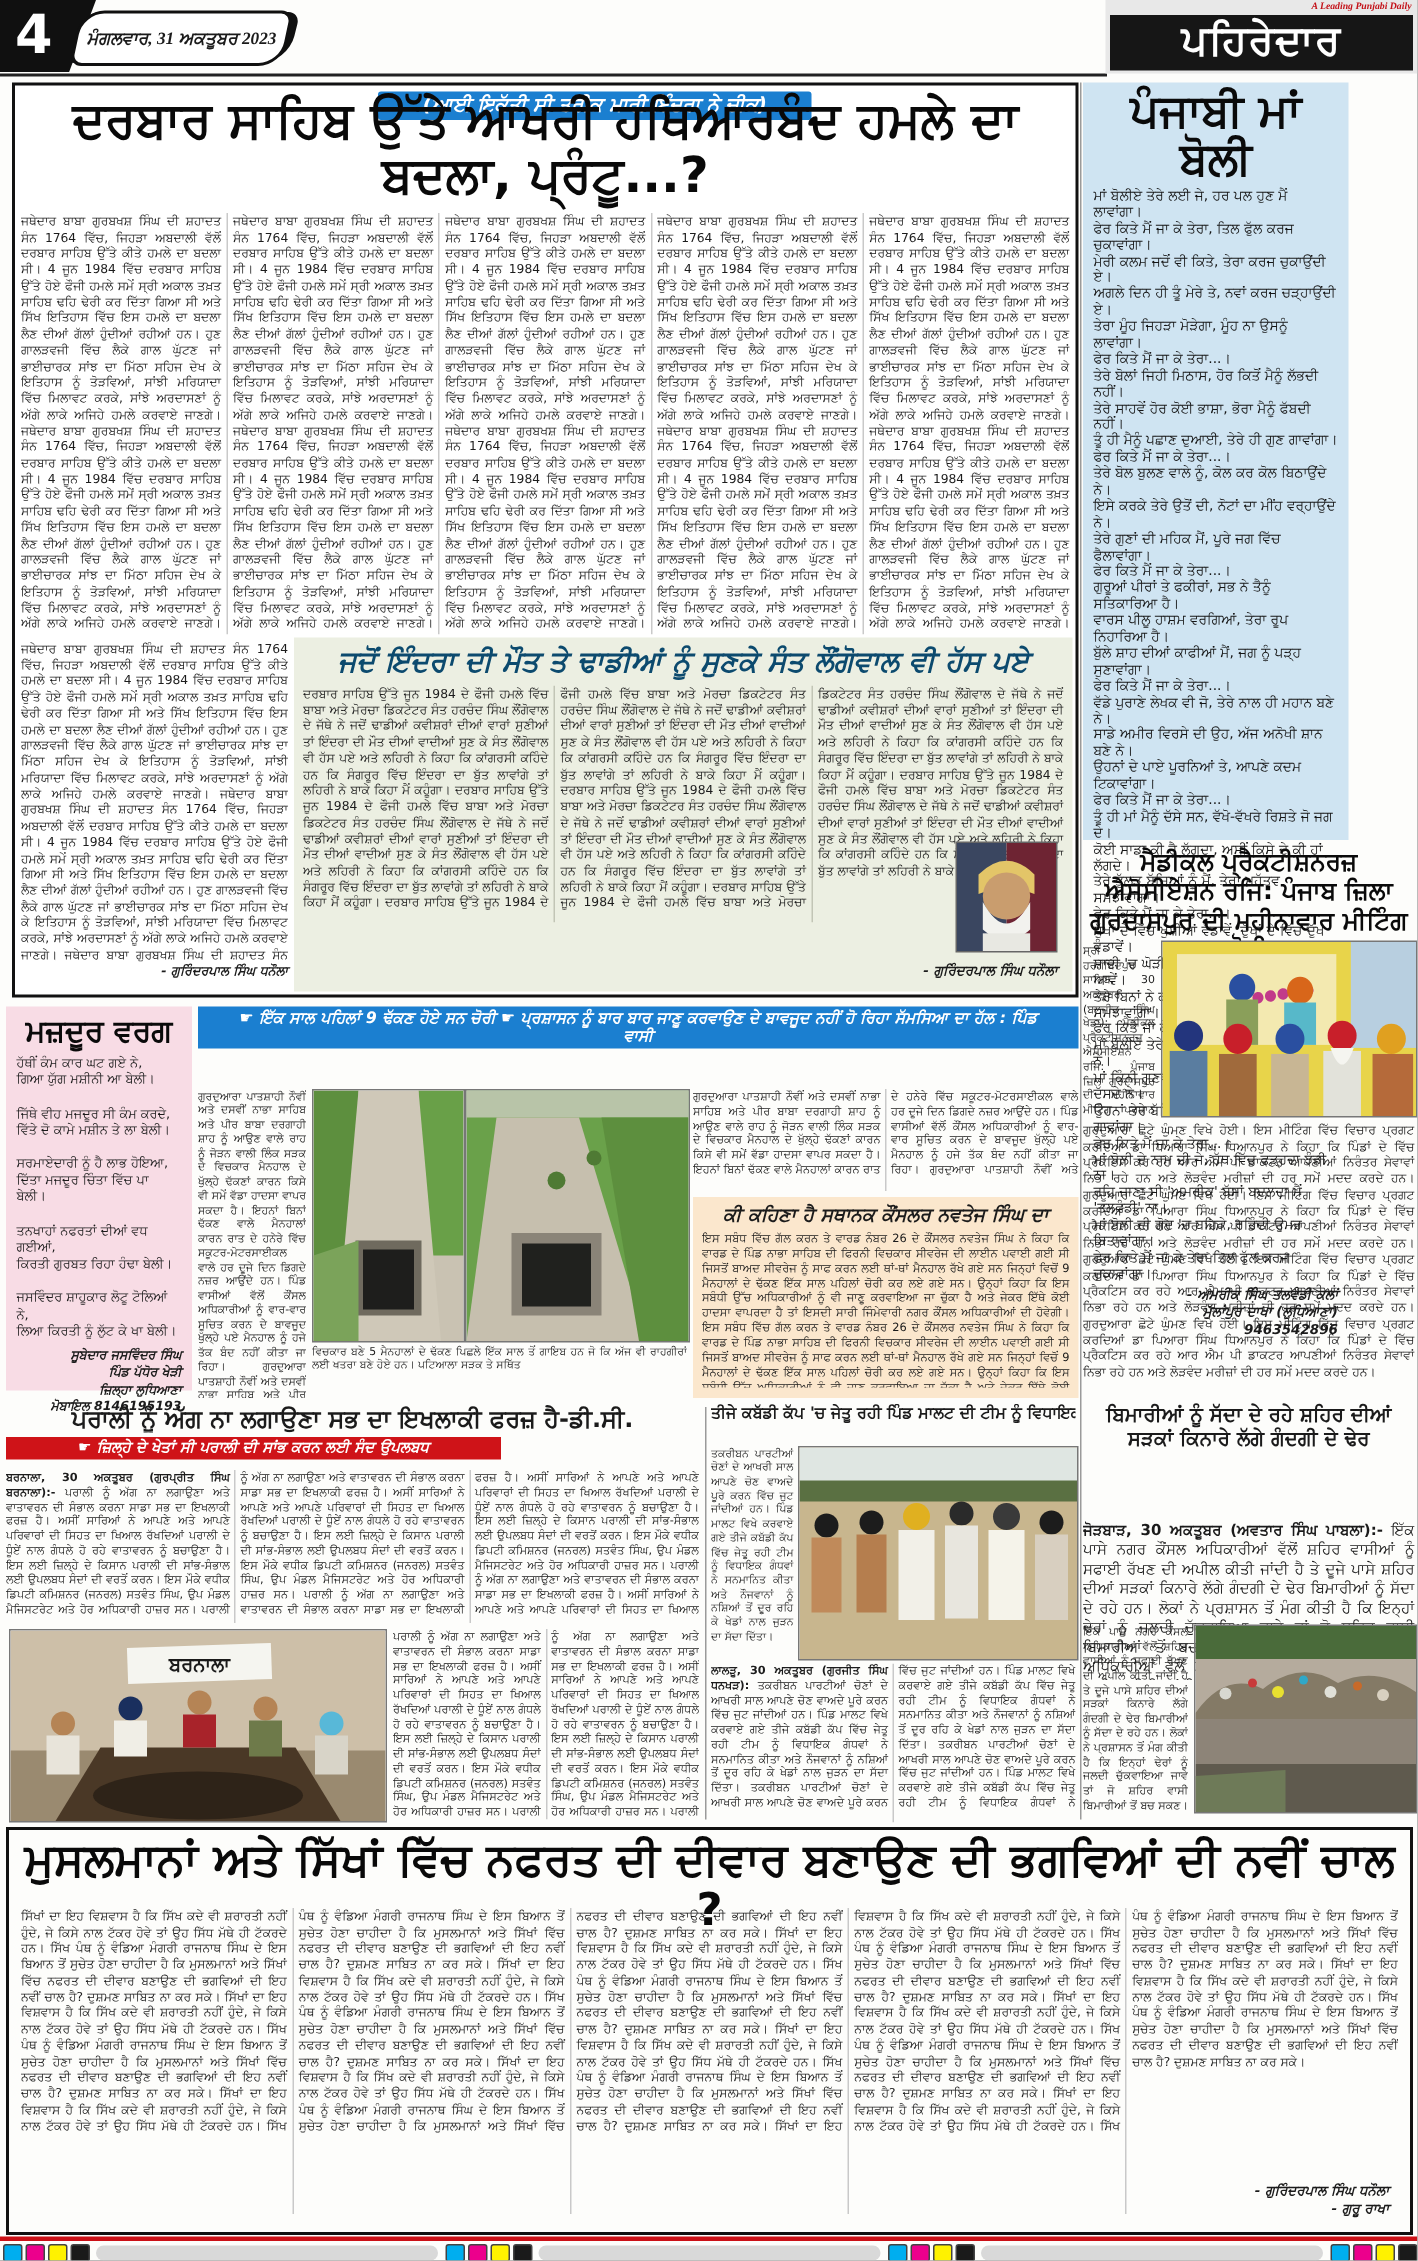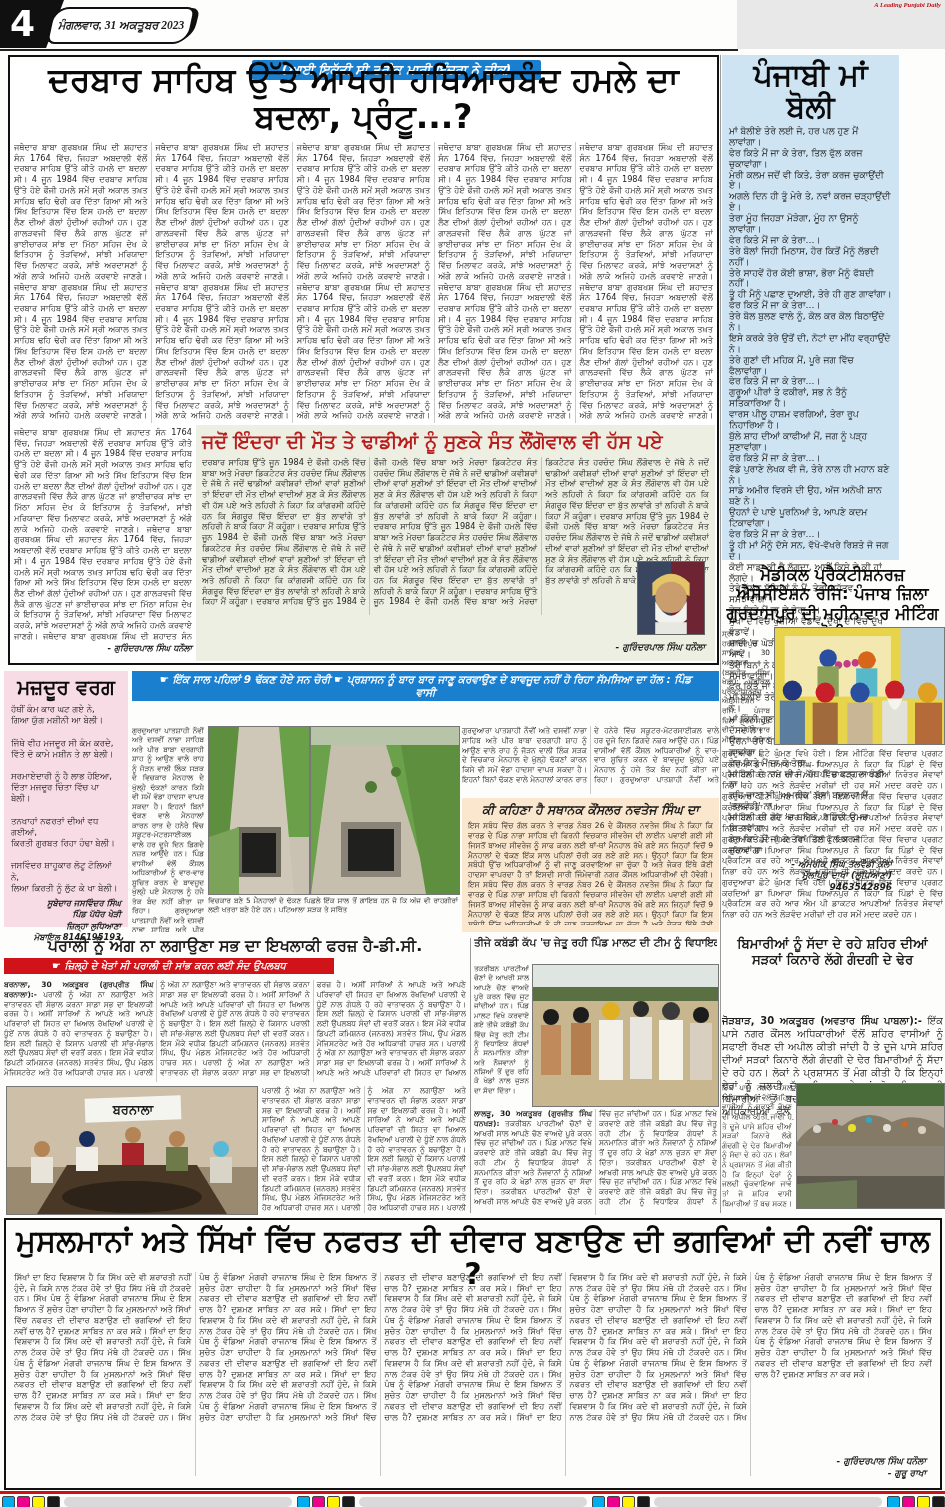--- a/index.html
+++ b/index.html
@@ -31,21 +31,21 @@
   
   #mainbox{left:8px;top:55px;width:711px;height:610px;border:2px solid #111;box-sizing:border-box;background:#fff;}
   #kickerwrap{left:8px;top:59px;width:711px;text-align:center;padding-left:33px;}
   #kicker{display:inline-block;background:#1b7fd0;color:#fff;font-weight:bold;font-style:italic;font-size:13px;
           padding:2px 30px;border-radius:2px;}
   #mainhead{left:12px;top:62px;width:703px;font-size:33px;font-weight:bold;line-height:1.12;text-align:center;color:#090909;}
   #mainbodyA{left:14px;top:142px;width:699px;height:281px;}
   #mainbodyB-left{left:14px;top:427px;width:178px;height:232px;}
   #mainbodyB-left .byline{margin-top:2px;}
   #subbox{left:196px;top:425px;width:519px;height:236px;background:#ecefe2;box-sizing:border-box;padding:4px 6px;}
-  #subhead2{font-size:19px;font-weight:bold;line-height:1.1;margin:2px 0 5px 0;color:#b91c1c;}
+  #subhead2{font-size:19px;font-weight:bold;text-align:center;line-height:1.1;margin:2px 0 5px 0;color:#0c4a6e;font-style:italic;}
   #subbody{height:158px;column-count:3;column-gap:8px;column-rule:1px solid #c2c5b6;}
   #portrait{position:absolute;right:10px;bottom:26px;width:66px;height:72px;border:1px solid #666;}
   #subbyline{position:absolute;right:10px;bottom:8px;font-weight:bold;font-style:italic;font-size:9px;}
   
   #poembox{left:722px;top:55px;width:177px;height:505px;background:#cfe4f2;box-sizing:border-box;padding:4px 7px;}
   #poemtitle{font-size:30px;font-weight:bold;text-align:center;line-height:1.05;color:#0a0a0a;margin-bottom:4px;}
   #poemlines{font-size:9.2px;line-height:1.185;color:#151515;}
   #poemauthor{margin-top:3px;text-align:right;font-weight:bold;font-style:italic;font-size:9px;line-height:1.3;}
   #vrule-right{left:720px;top:55px;width:1px;height:1158px;background:#9a9a9a;}
   
@@ -109,20 +109,21 @@
 
   <header>
     <div class="abs" id="dateswoosh"></div>
     <div class="abs" id="pagenum">4</div>
     <div class="abs" id="datepill">
       <span>ਮੰਗਲਵਾਰ, 31 ਅਕਤੂਬਰ 2023</span>
     </div>
     <div class="abs" id="hdr-rule"></div>
     <div class="abs" id="masthead">
       <div class="tag">A Leading Punjabi Daily</div>
+      <div class="blk">ਪਹਿਰੇਦਾਰ</div>
     </div>
   </header>
 
   <section>
     <div class="abs" id="mainbox"></div>
     <div class="abs" id="kickerwrap">
       <span id="kicker">(ਆਈ ਇਕੱਤੀ ਸੀ ਤਰੀਕ ਮਾਰੀ ਇੰਦਰਾ ਨੇ ਚੀਕ)</span>
     </div>
     <h1 class="abs" id="mainhead" style="margin:0">ਦਰਬਾਰ ਸਾਹਿਬ ਉੱਤੇ ਆਖਰੀ ਹਥਿਆਰਬੰਦ ਹਮਲੇ ਦਾ ਬਦਲਾ, ਪ੍ਰੰਟੂ...?</h1>
     <div class="abs bodytxt cols5" id="mainbodyA">ਜਥੇਦਾਰ ਬਾਬਾ ਗੁਰਬਖਸ਼ ਸਿੰਘ ਦੀ ਸ਼ਹਾਦਤ ਸੰਨ 1764 ਵਿੱਚ, ਜਿਹੜਾ ਅਬਦਾਲੀ ਵੱਲੋਂ ਦਰਬਾਰ ਸਾਹਿਬ ਉੱਤੇ ਕੀਤੇ ਹਮਲੇ ਦਾ ਬਦਲਾ ਸੀ। 4 ਜੂਨ 1984 ਵਿੱਚ ਦਰਬਾਰ ਸਾਹਿਬ ਉੱਤੇ ਹੋਏ ਫੌਜੀ ਹਮਲੇ ਸਮੇਂ ਸ੍ਰੀ ਅਕਾਲ ਤਖ਼ਤ ਸਾਹਿਬ ਢਹਿ ਢੇਰੀ ਕਰ ਦਿੱਤਾ ਗਿਆ ਸੀ ਅਤੇ ਸਿੱਖ ਇਤਿਹਾਸ ਵਿੱਚ ਇਸ ਹਮਲੇ ਦਾ ਬਦਲਾ ਲੈਣ ਦੀਆਂ ਗੱਲਾਂ ਹੁੰਦੀਆਂ ਰਹੀਆਂ ਹਨ। ਹੁਣ ਗਾਲੜਵਜੀ ਵਿੱਚ ਲੈਕੇ ਗਾਲ ਘੁੱਟਣ ਜਾਂ ਭਾਈਚਾਰਕ ਸਾਂਝ ਦਾ ਮਿੱਠਾ ਸਹਿਜ ਦੇਖ ਕੇ ਇਤਿਹਾਸ ਨੂੰ ਤੋੜਵਿਆਂ, ਸਾਂਝੀ ਮਰਿਯਾਦਾ ਵਿੱਚ ਮਿਲਾਵਟ ਕਰਕੇ, ਸਾਂਝੇ ਅਰਦਾਸਣਾਂ ਨੂੰ ਅੱਗੇ ਲਾਕੇ ਅਜਿਹੇ ਹਮਲੇ ਕਰਵਾਏ ਜਾਣਗੇ। ਜਥੇਦਾਰ ਬਾਬਾ ਗੁਰਬਖਸ਼ ਸਿੰਘ ਦੀ ਸ਼ਹਾਦਤ ਸੰਨ 1764 ਵਿੱਚ, ਜਿਹੜਾ ਅਬਦਾਲੀ ਵੱਲੋਂ ਦਰਬਾਰ ਸਾਹਿਬ ਉੱਤੇ ਕੀਤੇ ਹਮਲੇ ਦਾ ਬਦਲਾ ਸੀ। 4 ਜੂਨ 1984 ਵਿੱਚ ਦਰਬਾਰ ਸਾਹਿਬ ਉੱਤੇ ਹੋਏ ਫੌਜੀ ਹਮਲੇ ਸਮੇਂ ਸ੍ਰੀ ਅਕਾਲ ਤਖ਼ਤ ਸਾਹਿਬ ਢਹਿ ਢੇਰੀ ਕਰ ਦਿੱਤਾ ਗਿਆ ਸੀ ਅਤੇ ਸਿੱਖ ਇਤਿਹਾਸ ਵਿੱਚ ਇਸ ਹਮਲੇ ਦਾ ਬਦਲਾ ਲੈਣ ਦੀਆਂ ਗੱਲਾਂ ਹੁੰਦੀਆਂ ਰਹੀਆਂ ਹਨ। ਹੁਣ ਗਾਲੜਵਜੀ ਵਿੱਚ ਲੈਕੇ ਗਾਲ ਘੁੱਟਣ ਜਾਂ ਭਾਈਚਾਰਕ ਸਾਂਝ ਦਾ ਮਿੱਠਾ ਸਹਿਜ ਦੇਖ ਕੇ ਇਤਿਹਾਸ ਨੂੰ ਤੋੜਵਿਆਂ, ਸਾਂਝੀ ਮਰਿਯਾਦਾ ਵਿੱਚ ਮਿਲਾਵਟ ਕਰਕੇ, ਸਾਂਝੇ ਅਰਦਾਸਣਾਂ ਨੂੰ ਅੱਗੇ ਲਾਕੇ ਅਜਿਹੇ ਹਮਲੇ ਕਰਵਾਏ ਜਾਣਗੇ। ਜਥੇਦਾਰ ਬਾਬਾ ਗੁਰਬਖਸ਼ ਸਿੰਘ ਦੀ ਸ਼ਹਾਦਤ ਸੰਨ 1764 ਵਿੱਚ, ਜਿਹੜਾ ਅਬਦਾਲੀ ਵੱਲੋਂ ਦਰਬਾਰ ਸਾਹਿਬ ਉੱਤੇ ਕੀਤੇ ਹਮਲੇ ਦਾ ਬਦਲਾ ਸੀ। 4 ਜੂਨ 1984 ਵਿੱਚ ਦਰਬਾਰ ਸਾਹਿਬ ਉੱਤੇ ਹੋਏ ਫੌਜੀ ਹਮਲੇ ਸਮੇਂ ਸ੍ਰੀ ਅਕਾਲ ਤਖ਼ਤ ਸਾਹਿਬ ਢਹਿ ਢੇਰੀ ਕਰ ਦਿੱਤਾ ਗਿਆ ਸੀ ਅਤੇ ਸਿੱਖ ਇਤਿਹਾਸ ਵਿੱਚ ਇਸ ਹਮਲੇ ਦਾ ਬਦਲਾ ਲੈਣ ਦੀਆਂ ਗੱਲਾਂ ਹੁੰਦੀਆਂ ਰਹੀਆਂ ਹਨ। ਹੁਣ ਗਾਲੜਵਜੀ ਵਿੱਚ ਲੈਕੇ ਗਾਲ ਘੁੱਟਣ ਜਾਂ ਭਾਈਚਾਰਕ ਸਾਂਝ ਦਾ ਮਿੱਠਾ ਸਹਿਜ ਦੇਖ ਕੇ ਇਤਿਹਾਸ ਨੂੰ ਤੋੜਵਿਆਂ, ਸਾਂਝੀ ਮਰਿਯਾਦਾ ਵਿੱਚ ਮਿਲਾਵਟ ਕਰਕੇ, ਸਾਂਝੇ ਅਰਦਾਸਣਾਂ ਨੂੰ ਅੱਗੇ ਲਾਕੇ ਅਜਿਹੇ ਹਮਲੇ ਕਰਵਾਏ ਜਾਣਗੇ। ਜਥੇਦਾਰ ਬਾਬਾ ਗੁਰਬਖਸ਼ ਸਿੰਘ ਦੀ ਸ਼ਹਾਦਤ ਸੰਨ 1764 ਵਿੱਚ, ਜਿਹੜਾ ਅਬਦਾਲੀ ਵੱਲੋਂ ਦਰਬਾਰ ਸਾਹਿਬ ਉੱਤੇ ਕੀਤੇ ਹਮਲੇ ਦਾ ਬਦਲਾ ਸੀ। 4 ਜੂਨ 1984 ਵਿੱਚ ਦਰਬਾਰ ਸਾਹਿਬ ਉੱਤੇ ਹੋਏ ਫੌਜੀ ਹਮਲੇ ਸਮੇਂ ਸ੍ਰੀ ਅਕਾਲ ਤਖ਼ਤ ਸਾਹਿਬ ਢਹਿ ਢੇਰੀ ਕਰ ਦਿੱਤਾ ਗਿਆ ਸੀ ਅਤੇ ਸਿੱਖ ਇਤਿਹਾਸ ਵਿੱਚ ਇਸ ਹਮਲੇ ਦਾ ਬਦਲਾ ਲੈਣ ਦੀਆਂ ਗੱਲਾਂ ਹੁੰਦੀਆਂ ਰਹੀਆਂ ਹਨ। ਹੁਣ ਗਾਲੜਵਜੀ ਵਿੱਚ ਲੈਕੇ ਗਾਲ ਘੁੱਟਣ ਜਾਂ ਭਾਈਚਾਰਕ ਸਾਂਝ ਦਾ ਮਿੱਠਾ ਸਹਿਜ ਦੇਖ ਕੇ ਇਤਿਹਾਸ ਨੂੰ ਤੋੜਵਿਆਂ, ਸਾਂਝੀ ਮਰਿਯਾਦਾ ਵਿੱਚ ਮਿਲਾਵਟ ਕਰਕੇ, ਸਾਂਝੇ ਅਰਦਾਸਣਾਂ ਨੂੰ ਅੱਗੇ ਲਾਕੇ ਅਜਿਹੇ ਹਮਲੇ ਕਰਵਾਏ ਜਾਣਗੇ। ਜਥੇਦਾਰ ਬਾਬਾ ਗੁਰਬਖਸ਼ ਸਿੰਘ ਦੀ ਸ਼ਹਾਦਤ ਸੰਨ 1764 ਵਿੱਚ, ਜਿਹੜਾ ਅਬਦਾਲੀ ਵੱਲੋਂ ਦਰਬਾਰ ਸਾਹਿਬ ਉੱਤੇ ਕੀਤੇ ਹਮਲੇ ਦਾ ਬਦਲਾ ਸੀ। 4 ਜੂਨ 1984 ਵਿੱਚ ਦਰਬਾਰ ਸਾਹਿਬ ਉੱਤੇ ਹੋਏ ਫੌਜੀ ਹਮਲੇ ਸਮੇਂ ਸ੍ਰੀ ਅਕਾਲ ਤਖ਼ਤ ਸਾਹਿਬ ਢਹਿ ਢੇਰੀ ਕਰ ਦਿੱਤਾ ਗਿਆ ਸੀ ਅਤੇ ਸਿੱਖ ਇਤਿਹਾਸ ਵਿੱਚ ਇਸ ਹਮਲੇ ਦਾ ਬਦਲਾ ਲੈਣ ਦੀਆਂ ਗੱਲਾਂ ਹੁੰਦੀਆਂ ਰਹੀਆਂ ਹਨ। ਹੁਣ ਗਾਲੜਵਜੀ ਵਿੱਚ ਲੈਕੇ ਗਾਲ ਘੁੱਟਣ ਜਾਂ ਭਾਈਚਾਰਕ ਸਾਂਝ ਦਾ ਮਿੱਠਾ ਸਹਿਜ ਦੇਖ ਕੇ ਇਤਿਹਾਸ ਨੂੰ ਤੋੜਵਿਆਂ, ਸਾਂਝੀ ਮਰਿਯਾਦਾ ਵਿੱਚ ਮਿਲਾਵਟ ਕਰਕੇ, ਸਾਂਝੇ ਅਰਦਾਸਣਾਂ ਨੂੰ ਅੱਗੇ ਲਾਕੇ ਅਜਿਹੇ ਹਮਲੇ ਕਰਵਾਏ ਜਾਣਗੇ। ਜਥੇਦਾਰ ਬਾਬਾ ਗੁਰਬਖਸ਼ ਸਿੰਘ ਦੀ ਸ਼ਹਾਦਤ ਸੰਨ 1764 ਵਿੱਚ, ਜਿਹੜਾ ਅਬਦਾਲੀ ਵੱਲੋਂ ਦਰਬਾਰ ਸਾਹਿਬ ਉੱਤੇ ਕੀਤੇ ਹਮਲੇ ਦਾ ਬਦਲਾ ਸੀ। 4 ਜੂਨ 1984 ਵਿੱਚ ਦਰਬਾਰ ਸਾਹਿਬ ਉੱਤੇ ਹੋਏ ਫੌਜੀ ਹਮਲੇ ਸਮੇਂ ਸ੍ਰੀ ਅਕਾਲ ਤਖ਼ਤ ਸਾਹਿਬ ਢਹਿ ਢੇਰੀ ਕਰ ਦਿੱਤਾ ਗਿਆ ਸੀ ਅਤੇ ਸਿੱਖ ਇਤਿਹਾਸ ਵਿੱਚ ਇਸ ਹਮਲੇ ਦਾ ਬਦਲਾ ਲੈਣ ਦੀਆਂ ਗੱਲਾਂ ਹੁੰਦੀਆਂ ਰਹੀਆਂ ਹਨ। ਹੁਣ ਗਾਲੜਵਜੀ ਵਿੱਚ ਲੈਕੇ ਗਾਲ ਘੁੱਟਣ ਜਾਂ ਭਾਈਚਾਰਕ ਸਾਂਝ ਦਾ ਮਿੱਠਾ ਸਹਿਜ ਦੇਖ ਕੇ ਇਤਿਹਾਸ ਨੂੰ ਤੋੜਵਿਆਂ, ਸਾਂਝੀ ਮਰਿਯਾਦਾ ਵਿੱਚ ਮਿਲਾਵਟ ਕਰਕੇ, ਸਾਂਝੇ ਅਰਦਾਸਣਾਂ ਨੂੰ ਅੱਗੇ ਲਾਕੇ ਅਜਿਹੇ ਹਮਲੇ ਕਰਵਾਏ ਜਾਣਗੇ। ਜਥੇਦਾਰ ਬਾਬਾ ਗੁਰਬਖਸ਼ ਸਿੰਘ ਦੀ ਸ਼ਹਾਦਤ ਸੰਨ 1764 ਵਿੱਚ, ਜਿਹੜਾ ਅਬਦਾਲੀ ਵੱਲੋਂ ਦਰਬਾਰ ਸਾਹਿਬ ਉੱਤੇ ਕੀਤੇ ਹਮਲੇ ਦਾ ਬਦਲਾ ਸੀ। 4 ਜੂਨ 1984 ਵਿੱਚ ਦਰਬਾਰ ਸਾਹਿਬ ਉੱਤੇ ਹੋਏ ਫੌਜੀ ਹਮਲੇ ਸਮੇਂ ਸ੍ਰੀ ਅਕਾਲ ਤਖ਼ਤ ਸਾਹਿਬ ਢਹਿ ਢੇਰੀ ਕਰ ਦਿੱਤਾ ਗਿਆ ਸੀ ਅਤੇ ਸਿੱਖ ਇਤਿਹਾਸ ਵਿੱਚ ਇਸ ਹਮਲੇ ਦਾ ਬਦਲਾ ਲੈਣ ਦੀਆਂ ਗੱਲਾਂ ਹੁੰਦੀਆਂ ਰਹੀਆਂ ਹਨ। ਹੁਣ ਗਾਲੜਵਜੀ ਵਿੱਚ ਲੈਕੇ ਗਾਲ ਘੁੱਟਣ ਜਾਂ ਭਾਈਚਾਰਕ ਸਾਂਝ ਦਾ ਮਿੱਠਾ ਸਹਿਜ ਦੇਖ ਕੇ ਇਤਿਹਾਸ ਨੂੰ ਤੋੜਵਿਆਂ, ਸਾਂਝੀ ਮਰਿਯਾਦਾ ਵਿੱਚ ਮਿਲਾਵਟ ਕਰਕੇ, ਸਾਂਝੇ ਅਰਦਾਸਣਾਂ ਨੂੰ ਅੱਗੇ ਲਾਕੇ ਅਜਿਹੇ ਹਮਲੇ ਕਰਵਾਏ ਜਾਣਗੇ। ਜਥੇਦਾਰ ਬਾਬਾ ਗੁਰਬਖਸ਼ ਸਿੰਘ ਦੀ ਸ਼ਹਾਦਤ ਸੰਨ 1764 ਵਿੱਚ, ਜਿਹੜਾ ਅਬਦਾਲੀ ਵੱਲੋਂ ਦਰਬਾਰ ਸਾਹਿਬ ਉੱਤੇ ਕੀਤੇ ਹਮਲੇ ਦਾ ਬਦਲਾ ਸੀ। 4 ਜੂਨ 1984 ਵਿੱਚ ਦਰਬਾਰ ਸਾਹਿਬ ਉੱਤੇ ਹੋਏ ਫੌਜੀ ਹਮਲੇ ਸਮੇਂ ਸ੍ਰੀ ਅਕਾਲ ਤਖ਼ਤ ਸਾਹਿਬ ਢਹਿ ਢੇਰੀ ਕਰ ਦਿੱਤਾ ਗਿਆ ਸੀ ਅਤੇ ਸਿੱਖ ਇਤਿਹਾਸ ਵਿੱਚ ਇਸ ਹਮਲੇ ਦਾ ਬਦਲਾ ਲੈਣ ਦੀਆਂ ਗੱਲਾਂ ਹੁੰਦੀਆਂ ਰਹੀਆਂ ਹਨ। ਹੁਣ ਗਾਲੜਵਜੀ ਵਿੱਚ ਲੈਕੇ ਗਾਲ ਘੁੱਟਣ ਜਾਂ ਭਾਈਚਾਰਕ ਸਾਂਝ ਦਾ ਮਿੱਠਾ ਸਹਿਜ ਦੇਖ ਕੇ ਇਤਿਹਾਸ ਨੂੰ ਤੋੜਵਿਆਂ, ਸਾਂਝੀ ਮਰਿਯਾਦਾ ਵਿੱਚ ਮਿਲਾਵਟ ਕਰਕੇ, ਸਾਂਝੇ ਅਰਦਾਸਣਾਂ ਨੂੰ ਅੱਗੇ ਲਾਕੇ ਅਜਿਹੇ ਹਮਲੇ ਕਰਵਾਏ ਜਾਣਗੇ। ਜਥੇਦਾਰ ਬਾਬਾ ਗੁਰਬਖਸ਼ ਸਿੰਘ ਦੀ ਸ਼ਹਾਦਤ ਸੰਨ 1764 ਵਿੱਚ, ਜਿਹੜਾ ਅਬਦਾਲੀ ਵੱਲੋਂ ਦਰਬਾਰ ਸਾਹਿਬ ਉੱਤੇ ਕੀਤੇ ਹਮਲੇ ਦਾ ਬਦਲਾ ਸੀ। 4 ਜੂਨ 1984 ਵਿੱਚ ਦਰਬਾਰ ਸਾਹਿਬ ਉੱਤੇ ਹੋਏ ਫੌਜੀ ਹਮਲੇ ਸਮੇਂ ਸ੍ਰੀ ਅਕਾਲ ਤਖ਼ਤ ਸਾਹਿਬ ਢਹਿ ਢੇਰੀ ਕਰ ਦਿੱਤਾ ਗਿਆ ਸੀ ਅਤੇ ਸਿੱਖ ਇਤਿਹਾਸ ਵਿੱਚ ਇਸ ਹਮਲੇ ਦਾ ਬਦਲਾ ਲੈਣ ਦੀਆਂ ਗੱਲਾਂ ਹੁੰਦੀਆਂ ਰਹੀਆਂ ਹਨ। ਹੁਣ ਗਾਲੜਵਜੀ ਵਿੱਚ ਲੈਕੇ ਗਾਲ ਘੁੱਟਣ ਜਾਂ ਭਾਈਚਾਰਕ ਸਾਂਝ ਦਾ ਮਿੱਠਾ ਸਹਿਜ ਦੇਖ ਕੇ ਇਤਿਹਾਸ ਨੂੰ ਤੋੜਵਿਆਂ, ਸਾਂਝੀ ਮਰਿਯਾਦਾ ਵਿੱਚ ਮਿਲਾਵਟ ਕਰਕੇ, ਸਾਂਝੇ ਅਰਦਾਸਣਾਂ ਨੂੰ ਅੱਗੇ ਲਾਕੇ ਅਜਿਹੇ ਹਮਲੇ ਕਰਵਾਏ ਜਾਣਗੇ। ਜਥੇਦਾਰ ਬਾਬਾ ਗੁਰਬਖਸ਼ ਸਿੰਘ ਦੀ ਸ਼ਹਾਦਤ ਸੰਨ 1764 ਵਿੱਚ, ਜਿਹੜਾ ਅਬਦਾਲੀ ਵੱਲੋਂ ਦਰਬਾਰ ਸਾਹਿਬ ਉੱਤੇ ਕੀਤੇ ਹਮਲੇ ਦਾ ਬਦਲਾ ਸੀ। 4 ਜੂਨ 1984 ਵਿੱਚ ਦਰਬਾਰ ਸਾਹਿਬ ਉੱਤੇ ਹੋਏ ਫੌਜੀ ਹਮਲੇ ਸਮੇਂ ਸ੍ਰੀ ਅਕਾਲ ਤਖ਼ਤ ਸਾਹਿਬ ਢਹਿ ਢੇਰੀ ਕਰ ਦਿੱਤਾ ਗਿਆ ਸੀ ਅਤੇ ਸਿੱਖ ਇਤਿਹਾਸ ਵਿੱਚ ਇਸ ਹਮਲੇ ਦਾ ਬਦਲਾ ਲੈਣ ਦੀਆਂ ਗੱਲਾਂ ਹੁੰਦੀਆਂ ਰਹੀਆਂ ਹਨ। ਹੁਣ ਗਾਲੜਵਜੀ ਵਿੱਚ ਲੈਕੇ ਗਾਲ ਘੁੱਟਣ ਜਾਂ ਭਾਈਚਾਰਕ ਸਾਂਝ ਦਾ ਮਿੱਠਾ ਸਹਿਜ ਦੇਖ ਕੇ ਇਤਿਹਾਸ ਨੂੰ ਤੋੜਵਿਆਂ, ਸਾਂਝੀ ਮਰਿਯਾਦਾ ਵਿੱਚ ਮਿਲਾਵਟ ਕਰਕੇ, ਸਾਂਝੇ ਅਰਦਾਸਣਾਂ ਨੂੰ ਅੱਗੇ ਲਾਕੇ ਅਜਿਹੇ ਹਮਲੇ ਕਰਵਾਏ ਜਾਣਗੇ। ਜਥੇਦਾਰ ਬਾਬਾ ਗੁਰਬਖਸ਼ ਸਿੰਘ ਦੀ ਸ਼ਹਾਦਤ ਸੰਨ 1764 ਵਿੱਚ, ਜਿਹੜਾ ਅਬਦਾਲੀ ਵੱਲੋਂ ਦਰਬਾਰ ਸਾਹਿਬ ਉੱਤੇ ਕੀਤੇ ਹਮਲੇ ਦਾ ਬਦਲਾ ਸੀ। 4 ਜੂਨ 1984 ਵਿੱਚ ਦਰਬਾਰ ਸਾਹਿਬ ਉੱਤੇ ਹੋਏ ਫੌਜੀ ਹਮਲੇ ਸਮੇਂ ਸ੍ਰੀ ਅਕਾਲ ਤਖ਼ਤ ਸਾਹਿਬ ਢਹਿ ਢੇਰੀ ਕਰ ਦਿੱਤਾ ਗਿਆ ਸੀ ਅਤੇ ਸਿੱਖ ਇਤਿਹਾਸ ਵਿੱਚ ਇਸ ਹਮਲੇ ਦਾ ਬਦਲਾ ਲੈਣ ਦੀਆਂ ਗੱਲਾਂ ਹੁੰਦੀਆਂ ਰਹੀਆਂ ਹਨ। ਹੁਣ ਗਾਲੜਵਜੀ ਵਿੱਚ ਲੈਕੇ ਗਾਲ ਘੁੱਟਣ ਜਾਂ ਭਾਈਚਾਰਕ ਸਾਂਝ ਦਾ ਮਿੱਠਾ ਸਹਿਜ ਦੇਖ ਕੇ ਇਤਿਹਾਸ ਨੂੰ ਤੋੜਵਿਆਂ, ਸਾਂਝੀ ਮਰਿਯਾਦਾ ਵਿੱਚ ਮਿਲਾਵਟ ਕਰਕੇ, ਸਾਂਝੇ ਅਰਦਾਸਣਾਂ ਨੂੰ ਅੱਗੇ ਲਾਕੇ ਅਜਿਹੇ ਹਮਲੇ ਕਰਵਾਏ ਜਾਣਗੇ। ਜਥੇਦਾਰ ਬਾਬਾ ਗੁਰਬਖਸ਼ ਸਿੰਘ ਦੀ ਸ਼ਹਾਦਤ ਸੰਨ 1764 ਵਿੱਚ, ਜਿਹੜਾ ਅਬਦਾਲੀ ਵੱਲੋਂ ਦਰਬਾਰ ਸਾਹਿਬ ਉੱਤੇ ਕੀਤੇ ਹਮਲੇ ਦਾ ਬਦਲਾ ਸੀ। 4 ਜੂਨ 1984 ਵਿੱਚ ਦਰਬਾਰ ਸਾਹਿਬ ਉੱਤੇ ਹੋਏ ਫੌਜੀ ਹਮਲੇ ਸਮੇਂ ਸ੍ਰੀ ਅਕਾਲ ਤਖ਼ਤ ਸਾਹਿਬ ਢਹਿ ਢੇਰੀ ਕਰ ਦਿੱਤਾ ਗਿਆ ਸੀ ਅਤੇ ਸਿੱਖ ਇਤਿਹਾਸ ਵਿੱਚ ਇਸ ਹਮਲੇ ਦਾ ਬਦਲਾ ਲੈਣ ਦੀਆਂ ਗੱਲਾਂ ਹੁੰਦੀਆਂ ਰਹੀਆਂ ਹਨ। ਹੁਣ ਗਾਲੜਵਜੀ ਵਿੱਚ ਲੈਕੇ ਗਾਲ ਘੁੱਟਣ ਜਾਂ ਭਾਈਚਾਰਕ ਸਾਂਝ ਦਾ ਮਿੱਠਾ ਸਹਿਜ ਦੇਖ ਕੇ ਇਤਿਹਾਸ ਨੂੰ ਤੋੜਵਿਆਂ, ਸਾਂਝੀ ਮਰਿਯਾਦਾ ਵਿੱਚ ਮਿਲਾਵਟ ਕਰਕੇ, ਸਾਂਝੇ ਅਰਦਾਸਣਾਂ ਨੂੰ ਅੱਗੇ ਲਾਕੇ ਅਜਿਹੇ ਹਮਲੇ ਕਰਵਾਏ ਜਾਣਗੇ। ਜਥੇਦਾਰ ਬਾਬਾ ਗੁਰਬਖਸ਼ ਸਿੰਘ ਦੀ ਸ਼ਹਾਦਤ ਸੰਨ 1764 ਵਿੱਚ, ਜਿਹੜਾ ਅਬਦਾਲੀ ਵੱਲੋਂ ਦਰਬਾਰ ਸਾਹਿਬ ਉੱਤੇ ਕੀਤੇ ਹਮਲੇ ਦਾ ਬਦਲਾ ਸੀ। 4 ਜੂਨ 1984 ਵਿੱਚ ਦਰਬਾਰ ਸਾਹਿਬ ਉੱਤੇ ਹੋਏ ਫੌਜੀ ਹਮਲੇ ਸਮੇਂ ਸ੍ਰੀ ਅਕਾਲ ਤਖ਼ਤ ਸਾਹਿਬ ਢਹਿ ਢੇਰੀ ਕਰ ਦਿੱਤਾ ਗਿਆ ਸੀ ਅਤੇ ਸਿੱਖ ਇਤਿਹਾਸ ਵਿੱਚ ਇਸ ਹਮਲੇ ਦਾ ਬਦਲਾ ਲੈਣ ਦੀਆਂ ਗੱਲਾਂ ਹੁੰਦੀਆਂ ਰਹੀਆਂ ਹਨ। ਹੁਣ ਗਾਲੜਵਜੀ ਵਿੱਚ ਲੈਕੇ ਗਾਲ ਘੁੱਟਣ ਜਾਂ ਭਾਈਚਾਰਕ ਸਾਂਝ ਦਾ ਮਿੱਠਾ ਸਹਿਜ ਦੇਖ ਕੇ ਇਤਿਹਾਸ ਨੂੰ ਤੋੜਵਿਆਂ, ਸਾਂਝੀ ਮਰਿਯਾਦਾ ਵਿੱਚ ਮਿਲਾਵਟ ਕਰਕੇ, ਸਾਂਝੇ ਅਰਦਾਸਣਾਂ ਨੂੰ ਅੱਗੇ ਲਾਕੇ ਅਜਿਹੇ ਹਮਲੇ ਕਰਵਾਏ ਜਾਣਗੇ। ਜਥੇਦਾਰ ਬਾਬਾ ਗੁਰਬਖਸ਼ ਸਿੰਘ ਦੀ ਸ਼ਹਾਦਤ ਸੰਨ 1764 ਵਿੱਚ, ਜਿਹੜਾ ਅਬਦਾਲੀ ਵੱਲੋਂ ਦਰਬਾਰ ਸਾਹਿਬ ਉੱਤੇ ਕੀਤੇ ਹਮਲੇ ਦਾ ਬਦਲਾ ਸੀ। 4 ਜੂਨ 1984 ਵਿੱਚ ਦਰਬਾਰ ਸਾਹਿਬ ਉੱਤੇ ਹੋਏ ਫੌਜੀ ਹਮਲੇ ਸਮੇਂ ਸ੍ਰੀ ਅਕਾਲ ਤਖ਼ਤ ਸਾਹਿਬ ਢਹਿ ਢੇਰੀ ਕਰ ਦਿੱਤਾ ਗਿਆ ਸੀ ਅਤੇ ਸਿੱਖ ਇਤਿਹਾਸ ਵਿੱਚ ਇਸ ਹਮਲੇ ਦਾ ਬਦਲਾ ਲੈਣ ਦੀਆਂ ਗੱਲਾਂ ਹੁੰਦੀਆਂ ਰਹੀਆਂ ਹਨ। ਹੁਣ ਗਾਲੜਵਜੀ ਵਿੱਚ ਲੈਕੇ ਗਾਲ ਘੁੱਟਣ ਜਾਂ ਭਾਈਚਾਰਕ ਸਾਂਝ ਦਾ ਮਿੱਠਾ ਸਹਿਜ ਦੇਖ ਕੇ ਇਤਿਹਾਸ ਨੂੰ ਤੋੜਵਿਆਂ, ਸਾਂਝੀ ਮਰਿਯਾਦਾ ਵਿੱਚ ਮਿਲਾਵਟ ਕਰਕੇ, ਸਾਂਝੇ ਅਰਦਾਸਣਾਂ ਨੂੰ ਅੱਗੇ ਲਾਕੇ ਅਜਿਹੇ ਹਮਲੇ ਕਰਵਾਏ ਜਾਣਗੇ। ਜਥੇਦਾਰ ਬਾਬਾ ਗੁਰਬਖਸ਼ ਸਿੰਘ ਦੀ ਸ਼ਹਾਦਤ ਸੰਨ 1764 ਵਿੱਚ, ਜਿਹੜਾ ਅਬਦਾਲੀ ਵੱਲੋਂ ਦਰਬਾਰ ਸਾਹਿਬ ਉੱਤੇ ਕੀਤੇ ਹਮਲੇ ਦਾ ਬਦਲਾ ਸੀ। 4 ਜੂਨ 1984 ਵਿੱਚ ਦਰਬਾਰ ਸਾਹਿਬ ਉੱਤੇ ਹੋਏ ਫੌਜੀ ਹਮਲੇ ਸਮੇਂ ਸ੍ਰੀ ਅਕਾਲ ਤਖ਼ਤ ਸਾਹਿਬ ਢਹਿ ਢੇਰੀ ਕਰ ਦਿੱਤਾ ਗਿਆ ਸੀ ਅਤੇ ਸਿੱਖ ਇਤਿਹਾਸ ਵਿੱਚ ਇਸ ਹਮਲੇ ਦਾ ਬਦਲਾ ਲੈਣ ਦੀਆਂ ਗੱਲਾਂ ਹੁੰਦੀਆਂ ਰਹੀਆਂ ਹਨ। ਹੁਣ ਗਾਲੜਵਜੀ ਵਿੱਚ ਲੈਕੇ ਗਾਲ ਘੁੱਟਣ ਜਾਂ ਭਾਈਚਾਰਕ ਸਾਂਝ ਦਾ ਮਿੱਠਾ ਸਹਿਜ ਦੇਖ ਕੇ ਇਤਿਹਾਸ ਨੂੰ ਤੋੜਵਿਆਂ, ਸਾਂਝੀ ਮਰਿਯਾਦਾ ਵਿੱਚ ਮਿਲਾਵਟ ਕਰਕੇ, ਸਾਂਝੇ ਅਰਦਾਸਣਾਂ ਨੂੰ ਅੱਗੇ ਲਾਕੇ ਅਜਿਹੇ ਹਮਲੇ ਕਰਵਾਏ ਜਾਣਗੇ। ਜਥੇਦਾਰ ਬਾਬਾ ਗੁਰਬਖਸ਼ ਸਿੰਘ ਦੀ ਸ਼ਹਾਦਤ ਸੰਨ 1764 ਵਿੱਚ, ਜਿਹੜਾ ਅਬਦਾਲੀ ਵੱਲੋਂ ਦਰਬਾਰ ਸਾਹਿਬ ਉੱਤੇ ਕੀਤੇ ਹਮਲੇ ਦਾ ਬਦਲਾ ਸੀ। 4 ਜੂਨ 1984 ਵਿੱਚ ਦਰਬਾਰ ਸਾਹਿਬ ਉੱਤੇ ਹੋਏ ਫੌਜੀ ਹਮਲੇ ਸਮੇਂ ਸ੍ਰੀ ਅਕਾਲ ਤਖ਼ਤ ਸਾਹਿਬ ਢਹਿ ਢੇਰੀ ਕਰ ਦਿੱਤਾ ਗਿਆ ਸੀ ਅਤੇ ਸਿੱਖ ਇਤਿਹਾਸ ਵਿੱਚ ਇਸ ਹਮਲੇ ਦਾ ਬਦਲਾ ਲੈਣ ਦੀਆਂ ਗੱਲਾਂ ਹੁੰਦੀਆਂ ਰਹੀਆਂ ਹਨ। ਹੁਣ ਗਾਲੜਵਜੀ ਵਿੱਚ ਲੈਕੇ ਗਾਲ ਘੁੱਟਣ ਜਾਂ ਭਾਈਚਾਰਕ ਸਾਂਝ ਦਾ ਮਿੱਠਾ ਸਹਿਜ ਦੇਖ ਕੇ ਇਤਿਹਾਸ ਨੂੰ ਤੋੜਵਿਆਂ, ਸਾਂਝੀ ਮਰਿਯਾਦਾ ਵਿੱਚ ਮਿਲਾਵਟ ਕਰਕੇ, ਸਾਂਝੇ ਅਰਦਾਸਣਾਂ ਨੂੰ ਅੱਗੇ ਲਾਕੇ ਅਜਿਹੇ ਹਮਲੇ ਕਰਵਾਏ ਜਾਣਗੇ।</div>

